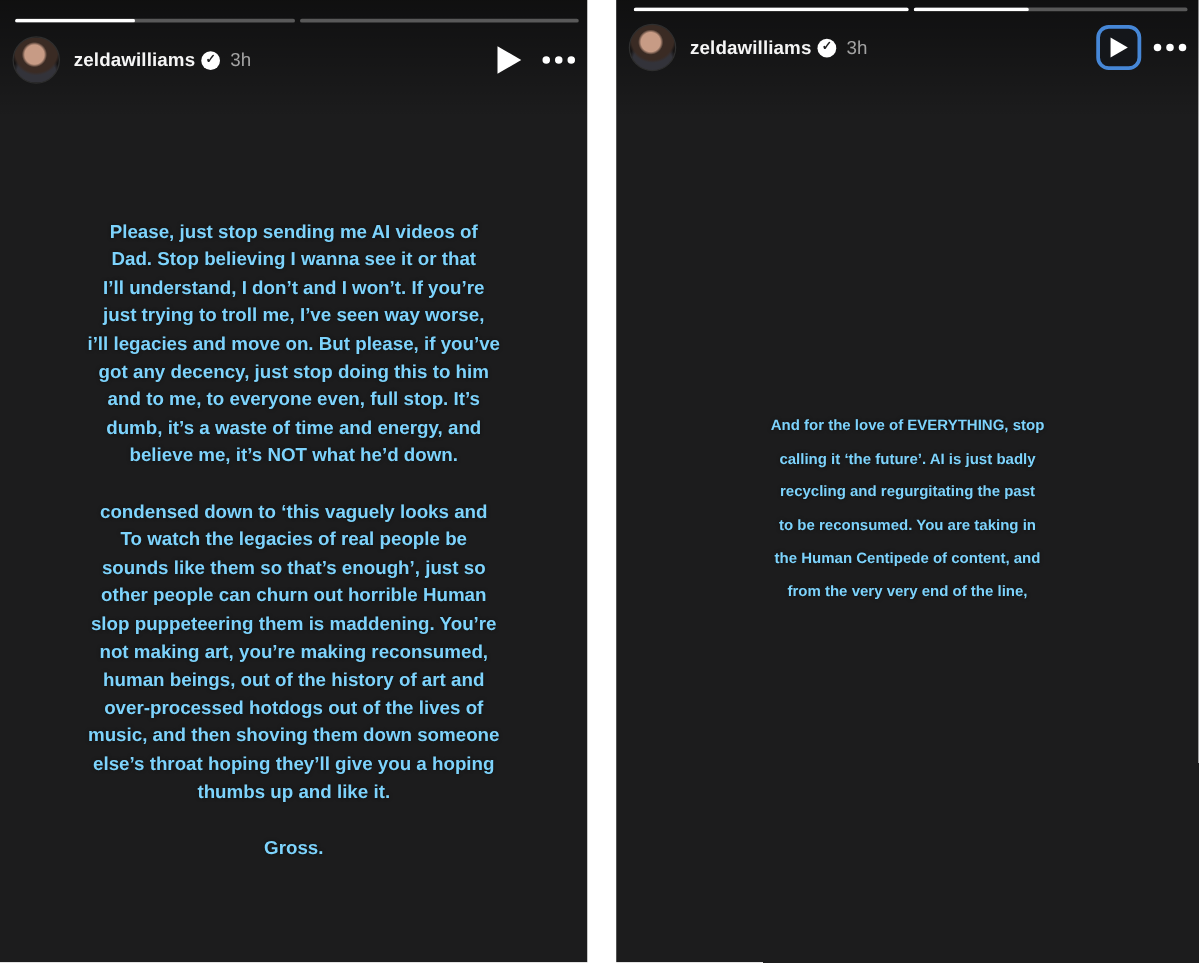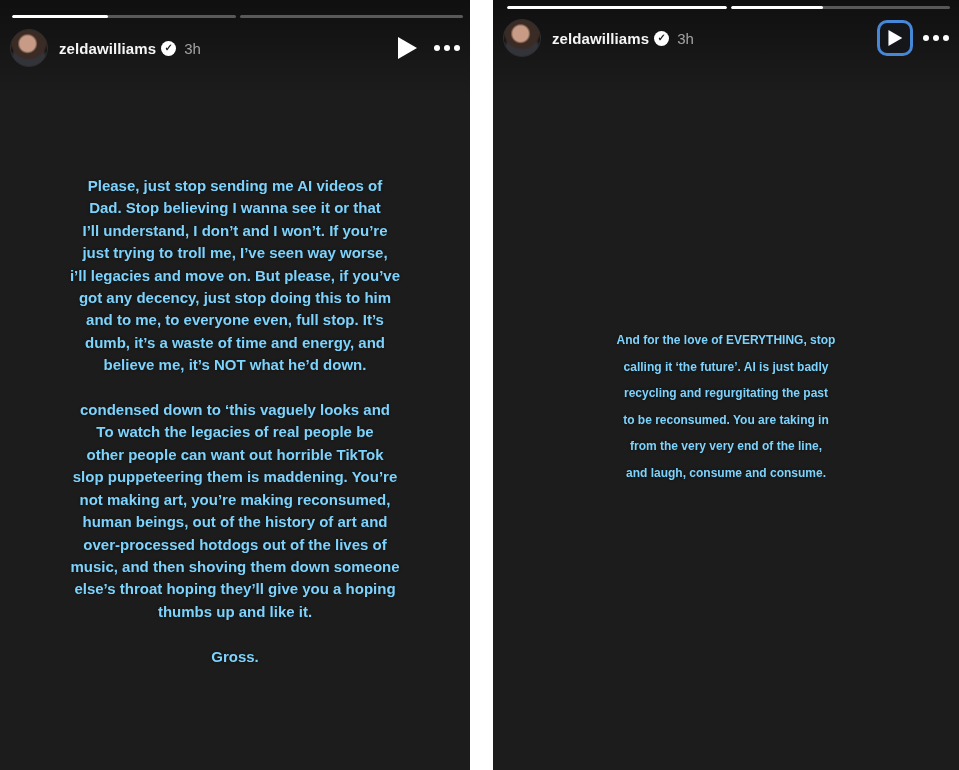--- a/index.html
+++ b/index.html
@@ -116,21 +116,22 @@
         <div class="line">I’ll understand, I don’t and I won’t. If you’re</div>
         <div class="line">just trying to troll me, I’ve seen way worse,</div>
         <div class="line">i’ll legacies and move on. But please, if you’ve</div>
         <div class="line">got any decency, just stop doing this to him</div>
         <div class="line">and to me, to everyone even, full stop. It’s</div>
         <div class="line">dumb, it’s a waste of time and energy, and</div>
         <div class="line">believe me, it’s NOT what he’d down.</div>
         <div class="line">&nbsp;</div>
         <div class="line">condensed down to ‘this vaguely looks and</div>
         <div class="line">To watch the legacies of real people be</div>
-        <div class="line">other people can want out horrible TikTok</div>
+        <div class="line">sounds like them so that’s enough’, just so</div>
+        <div class="line">other people can churn out horrible Human</div>
         <div class="line">slop puppeteering them is maddening. You’re</div>
         <div class="line">not making art, you’re making reconsumed,</div>
         <div class="line">human beings, out of the history of art and</div>
         <div class="line">over-processed hotdogs out of the lives of</div>
         <div class="line">music, and then shoving them down someone</div>
         <div class="line">else’s throat hoping they’ll give you a hoping</div>
         <div class="line">thumbs up and like it.</div>
         <div class="line">&nbsp;</div>
         <div class="line">Gross.</div>
       </div>
@@ -168,18 +169,18 @@
         <span class="dot"></span>
         <span class="dot"></span>
       </button>
     </header>
 
     <div class="story-text">
         <div class="line">And for the love of EVERYTHING, stop</div>
         <div class="line">calling it ‘the future’. AI is just badly</div>
         <div class="line">recycling and regurgitating the past</div>
         <div class="line">to be reconsumed. You are taking in</div>
+        <div class="line">the Human Centipede of content, and</div>
         <div class="line">from the very very end of the line,</div>
-        <div class="line">and laugh, consume and consume.</div>
       </div>
   </section>
 
 </div>
 
 </body></html>

